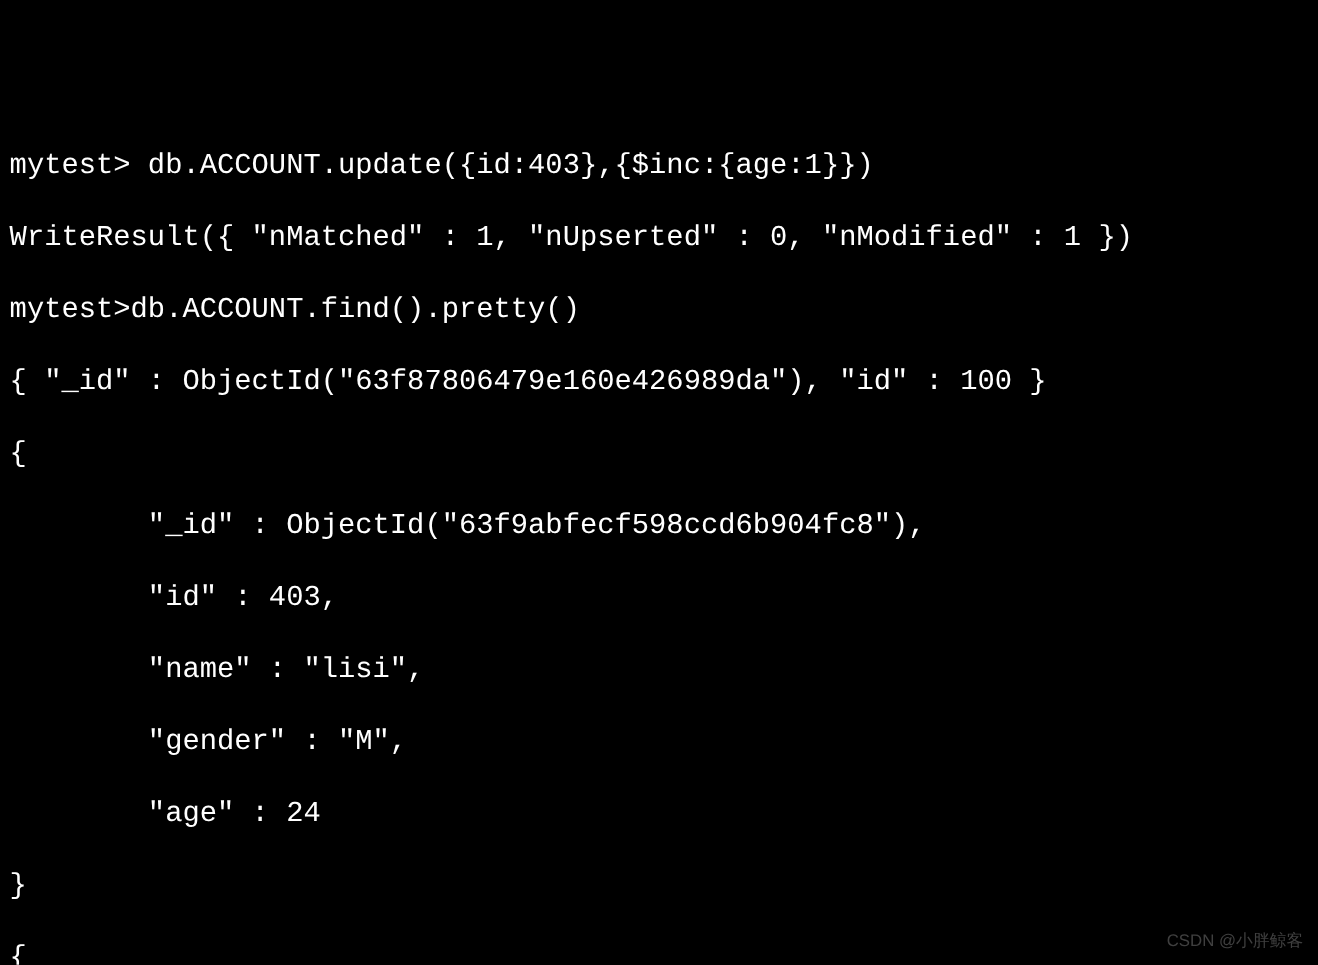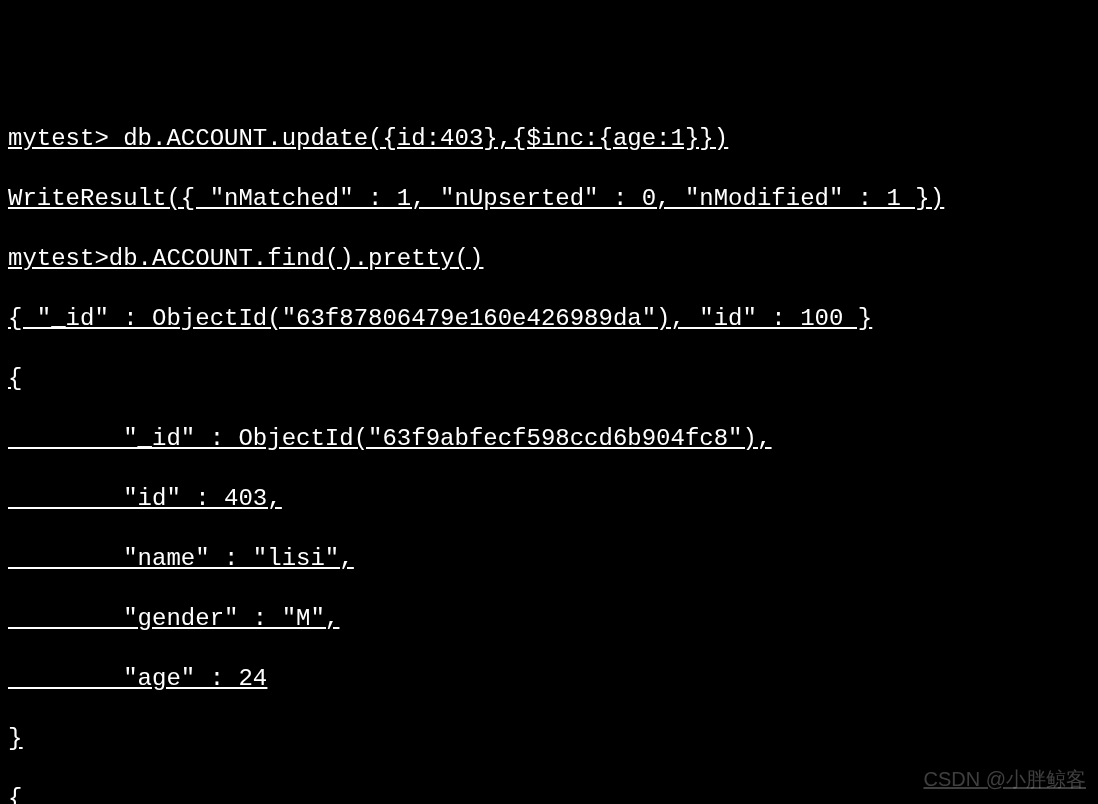--- a/index.html
+++ b/index.html
@@ -1,19 +1,18 @@
 <!DOCTYPE html>
 <html><head>
   <meta charset="utf-8">
   <style>
     * {
       margin: 0;
       padding: 0;
       box-sizing: border-box;
-      text-decoration: underline;
     }
     body {
       background-color: #000000;
       color: #ffffff;
       font-family: "Consolas", "Courier New", monospace;
       font-size: 24px;
       line-height: 1.25;
       padding: 4px 8px;
       white-space: pre;
       width: 1098px;
@@ -22,21 +21,21 @@
       position: relative;
     }
     .line {
       white-space: pre;
     }
     .watermark {
       position: absolute;
       bottom: 12px;
       right: 12px;
       color: rgba(180,180,180,0.35);
-      font-size: 20px;
+      font-size: 14px;
       font-family: sans-serif;
       white-space: nowrap;
     }
   </style>
 </head>
 <body>
 
 
 
 <div class="line">mytest&gt; db.ACCOUNT.update({id:403},{$inc:{age:1}})</div>

